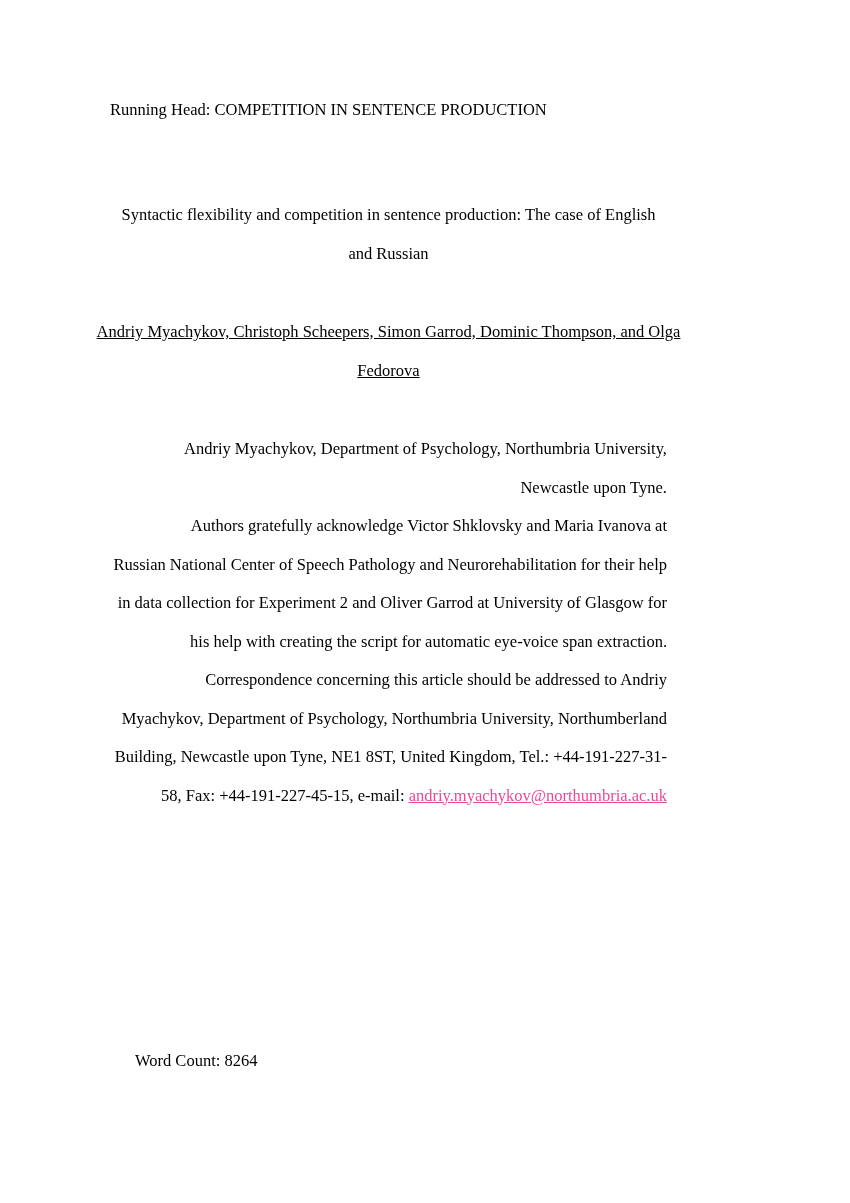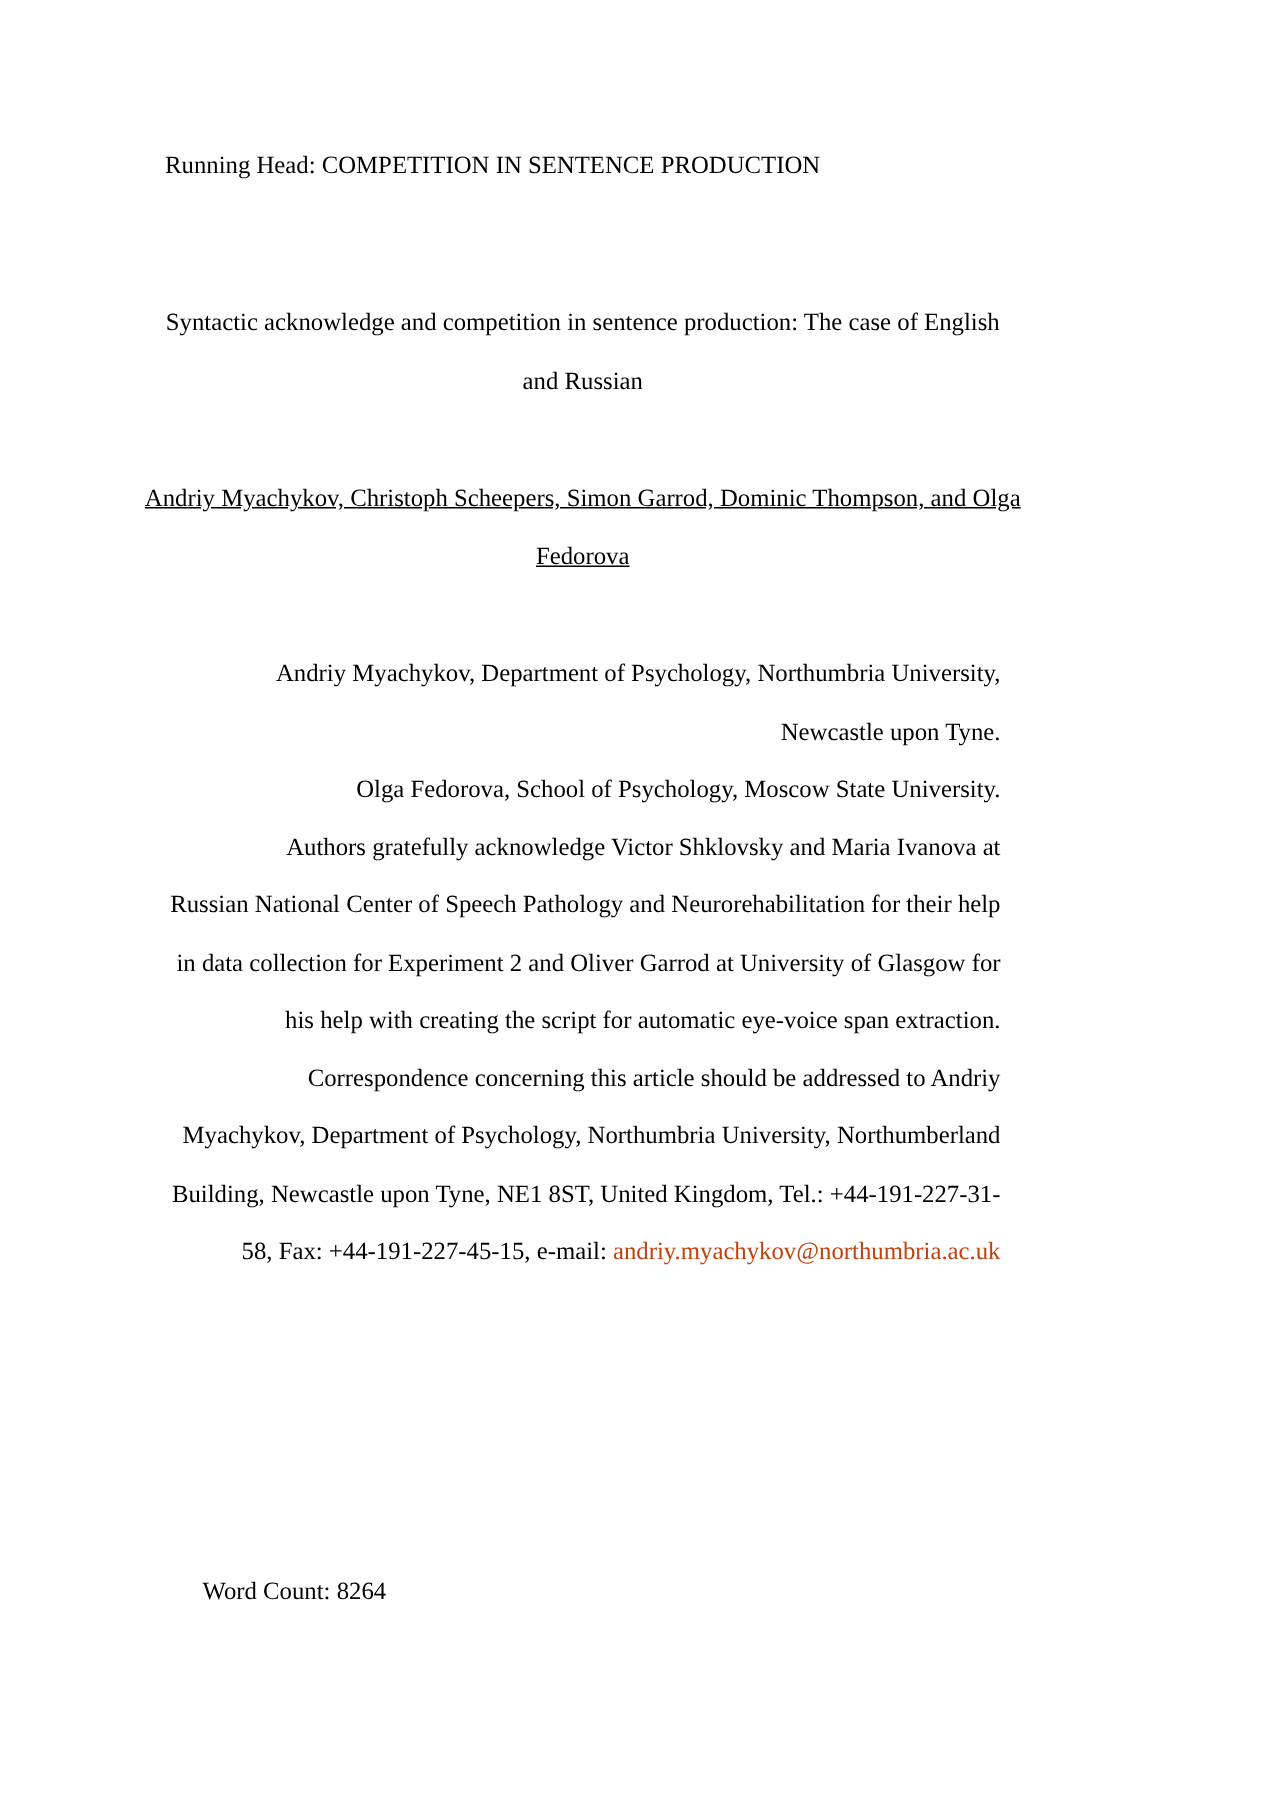--- a/index.html
+++ b/index.html
@@ -61,46 +61,46 @@
     left: 110px;
     right: 50px;
   }
   .body-block p {
     margin: 0;
     text-indent: 50px;
     line-height: 38.5px;
     text-align: right;
   }
   .email-link {
-    color: #c2410c;
+    color: #ec4899;
+    text-decoration: underline;
     cursor: pointer;
   }
   .word-count {
     position: absolute;
     top: 1042px;
     left: 100px;
     right: 50px;
     text-align: left;
     margin-left: 35px;
   }
 </style>
 </head>
 <body>
 
 <div class="page">
 
   <div class="running-head line">Running Head: COMPETITION IN SENTENCE PRODUCTION</div>
 
-  <h1 class="doc-title line">Syntactic acknowledge and competition in sentence production: The case of English and Russian</h1>
+  <h1 class="doc-title line">Syntactic flexibility and competition in sentence production: The case of English and Russian</h1>
 
   <div class="authors-line line">Andriy Myachykov, Christoph Scheepers, Simon Garrod, Dominic Thompson, and Olga Fedorova</div>
 
 
   <div class="body-block">
     <p>Andriy Myachykov, Department of Psychology, Northumbria University, Newcastle upon Tyne.</p>
-    <p>Olga Fedorova, School of Psychology, Moscow State University.</p>
     <p>Authors gratefully acknowledge Victor Shklovsky and Maria Ivanova at Russian National Center of Speech Pathology and Neurorehabilitation for their help in data collection for Experiment 2 and Oliver Garrod at University of Glasgow for his help with creating the script for automatic eye-voice span extraction.</p>
     <p><span>Correspondence concerning this article should be addressed to Andriy Myachykov, Department of Psychology, Northumbria University, Northumberland Building, Newcastle upon Tyne, NE1 8ST, United Kingdom, Tel.: +44-191-227-31-58, Fax: +44-191-227-45-15, e-mail: </span><span class="email-link">andriy.myachykov@northumbria.ac.uk</span></p>
   </div>
 
   <div class="word-count line">Word Count: 8264</div>
 
 </div>
 
 </body></html>

